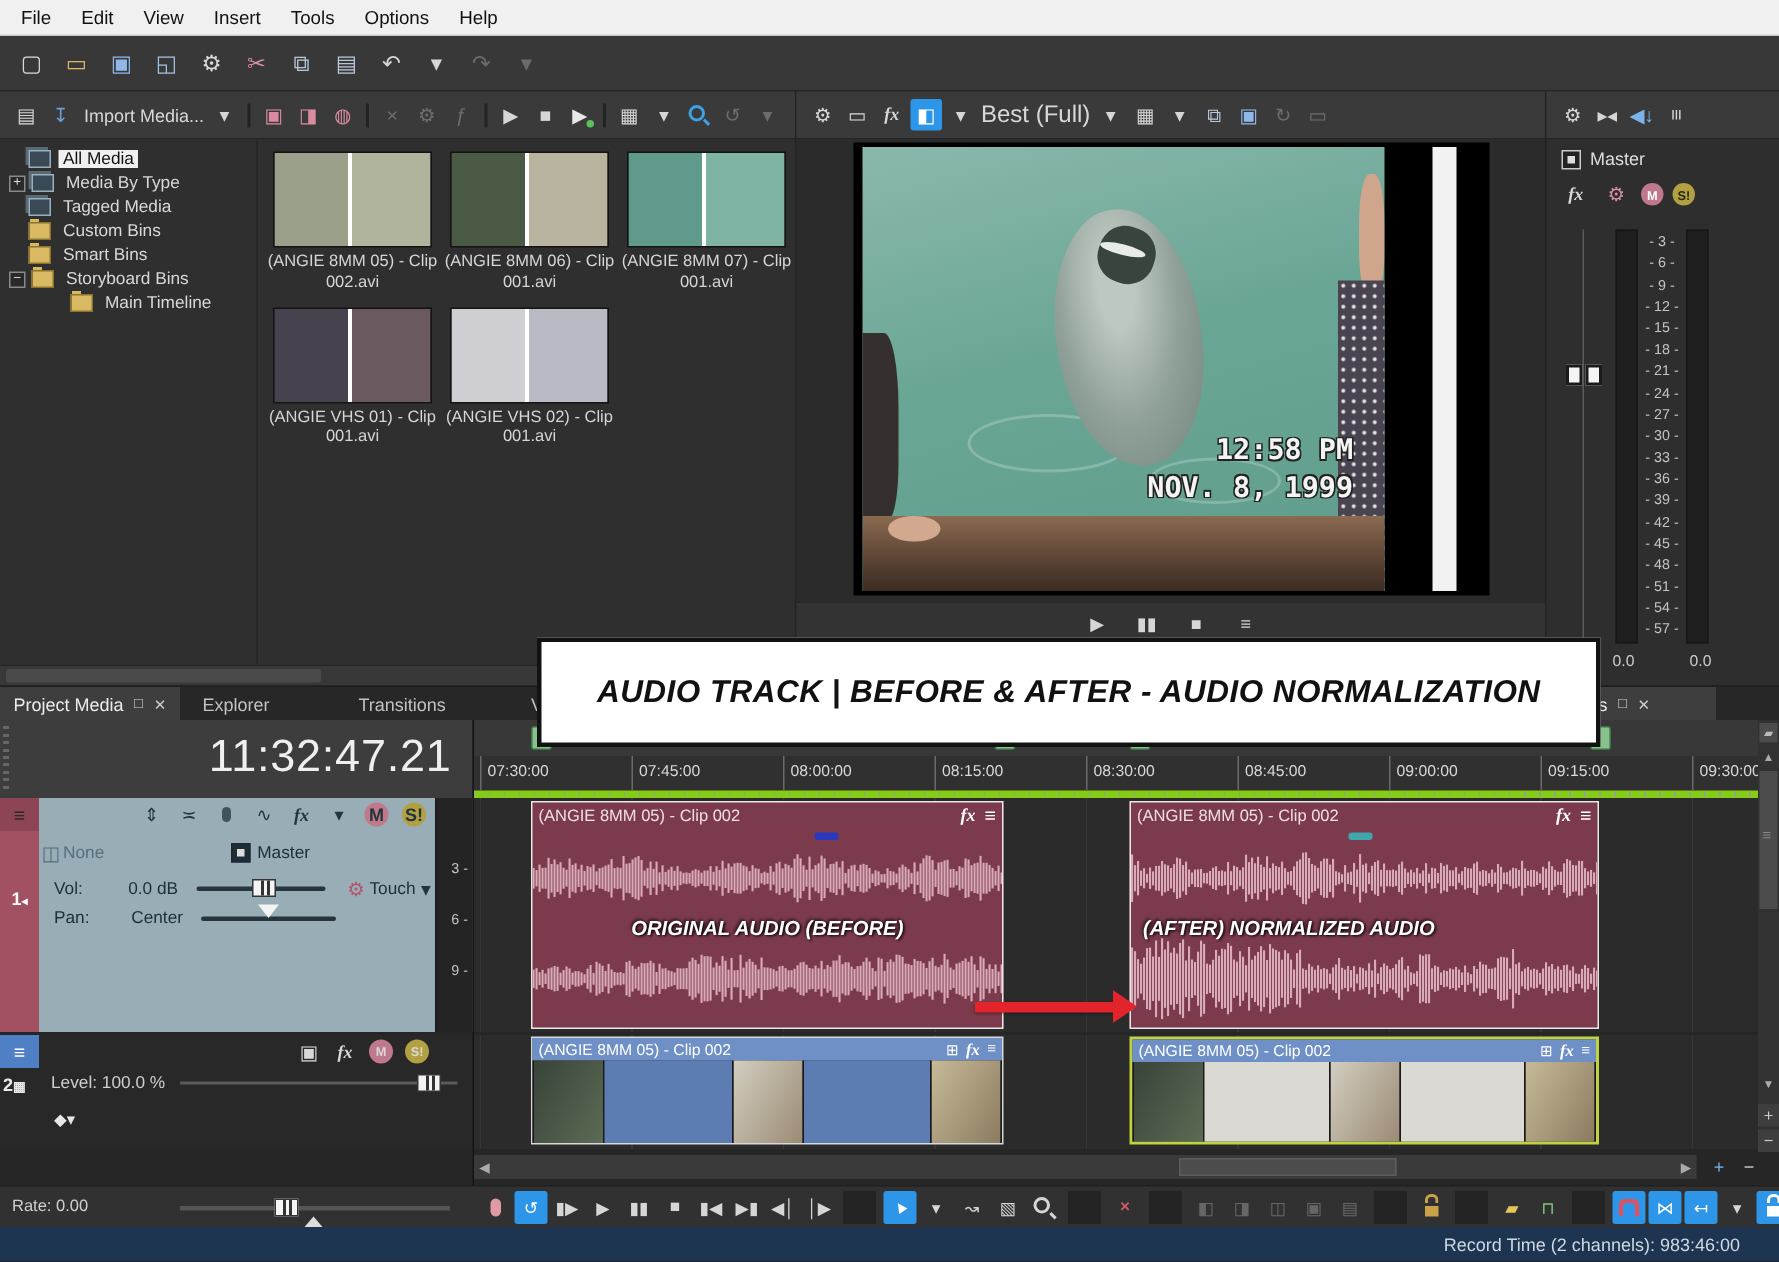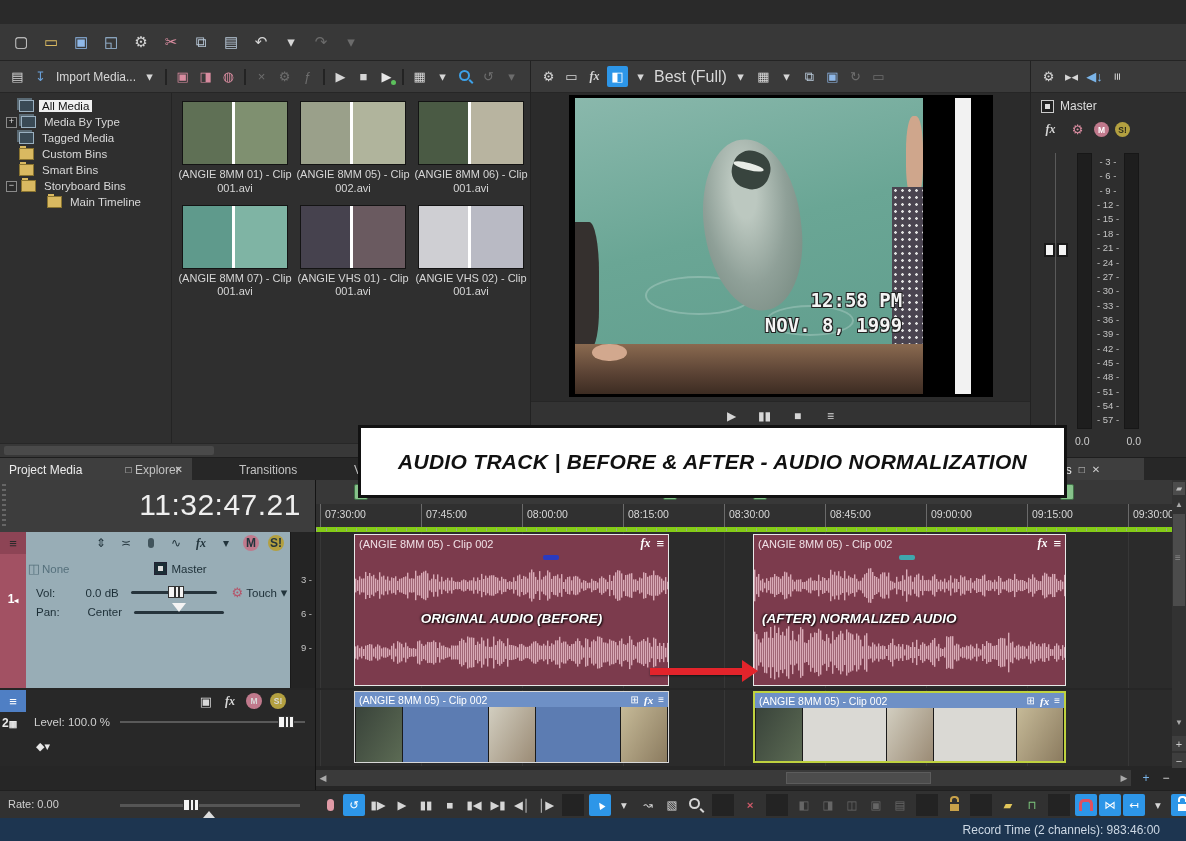--- a/index.html
+++ b/index.html
@@ -252,20 +252,30 @@
   
   .banner{left:358px;top:425px;width:709px;height:73px;background:#fff;border:3px solid #121212;box-sizing:border-box;
         z-index:40;display:flex;align-items:center;justify-content:center;}
   .banner span{font-size:21px;font-weight:bold;font-style:italic;color:#111;letter-spacing:.3px;white-space:nowrap;}
 </style>
 </head>
 <body>
 
 <div class="app">
 
+  <div class="abs menubar">
+
+  <span>File</span>
+      <span>Edit</span>
+      <span>View</span>
+      <span>Insert</span>
+      <span>Tools</span>
+      <span>Options</span>
+      <span>Help</span>
+    </div>
 
   <div class="abs toolbar-main">
 
   <span class="tbtn" data-icon="new-project" title="new-project">▢</span>
       <span class="tbtn" data-icon="open-project" data-state="folder" title="open-project">▭</span>
       <span class="tbtn" data-icon="save-project" data-state="save" title="save-project">▣</span>
       <span class="tbtn" data-icon="render-as" data-state="render" title="render-as">◱</span>
       <span class="tbtn" data-icon="project-properties" title="project-properties">⚙</span>
       <span class="tbtn" data-icon="cut" data-state="pink" title="cut">✂</span>
       <span class="tbtn" data-icon="copy" data-state="copy" title="copy">⧉</span>
@@ -349,24 +359,20 @@
             </div>
 
             <div class="tree-row" data-indent="1">
               <span class="expander"></span>
               <span class="tree-icon" data-kind="folder"></span>
               <span class="tree-label">Main Timeline</span>
             </div>
           </div>
         <div class="thumbs">
 
-            <div class="thumb" data-tone="t1">
-              <div class="thumb-img"></div>
-              <div class="thumb-cap">(ANGIE 8MM 01) - Clip 001.avi</div>
-            </div>
 
             <div class="thumb" data-tone="t2">
               <div class="thumb-img"></div>
               <div class="thumb-cap">(ANGIE 8MM 05) - Clip 002.avi</div>
             </div>
 
             <div class="thumb" data-tone="t3">
               <div class="thumb-img"></div>
               <div class="thumb-cap">(ANGIE 8MM 06) - Clip 001.avi</div>
             </div>
@@ -496,21 +502,21 @@
         <div class="mbar"></div>
       </div>
       <div class="mvalues">
         <span>0.0</span>
         <span>0.0</span>
       </div>
     </div>
   </div>
 
   <div class="abs tabbar">
-    <div class="tab" style="left:0;gap:36px;" data-active="true">
+    <div class="tab" style="left:0;" data-active="true">
       <span>Project Media</span>
       <span class="wbtn">□</span>
       <span class="wbtn">✕</span>
     </div>
     <div class="tab" style="left:126px;">
       <span>Explorer</span>
       </div>
     <div class="tab" style="left:230px;">
       <span>Transitions</span>
       </div>

